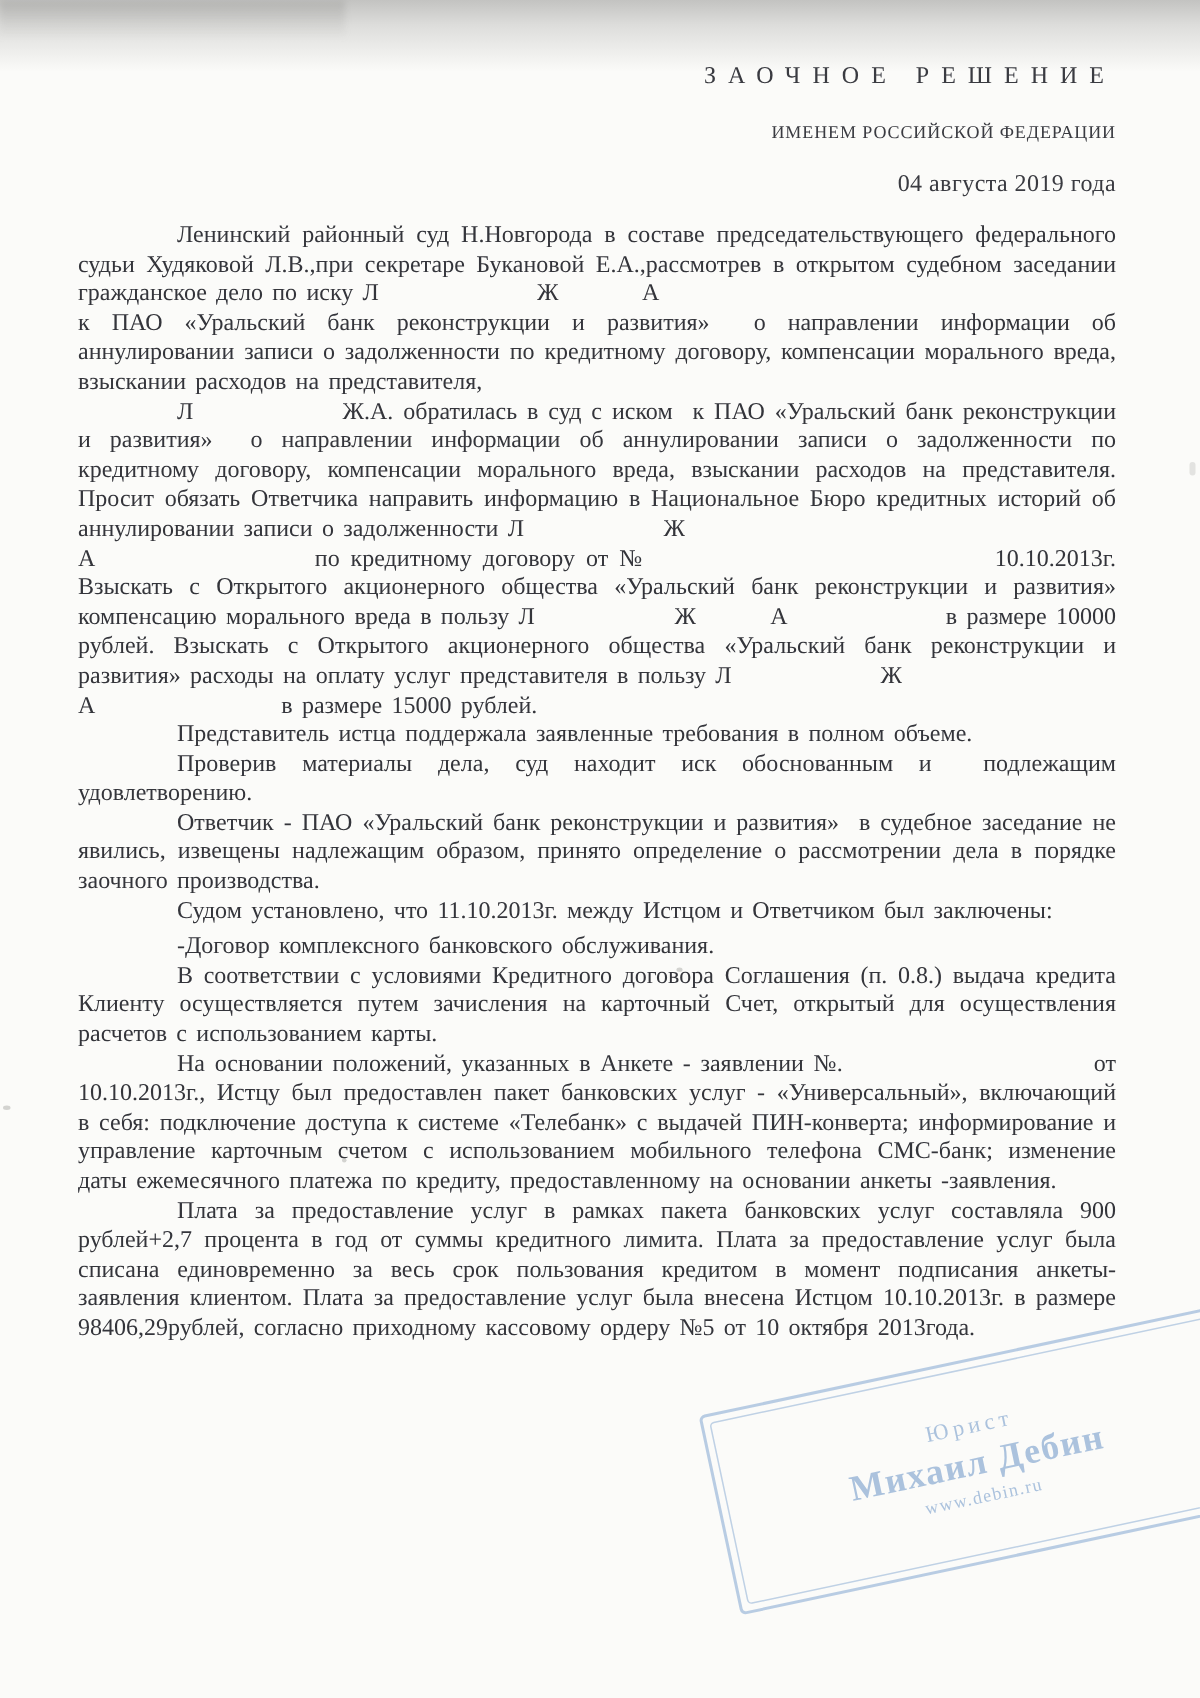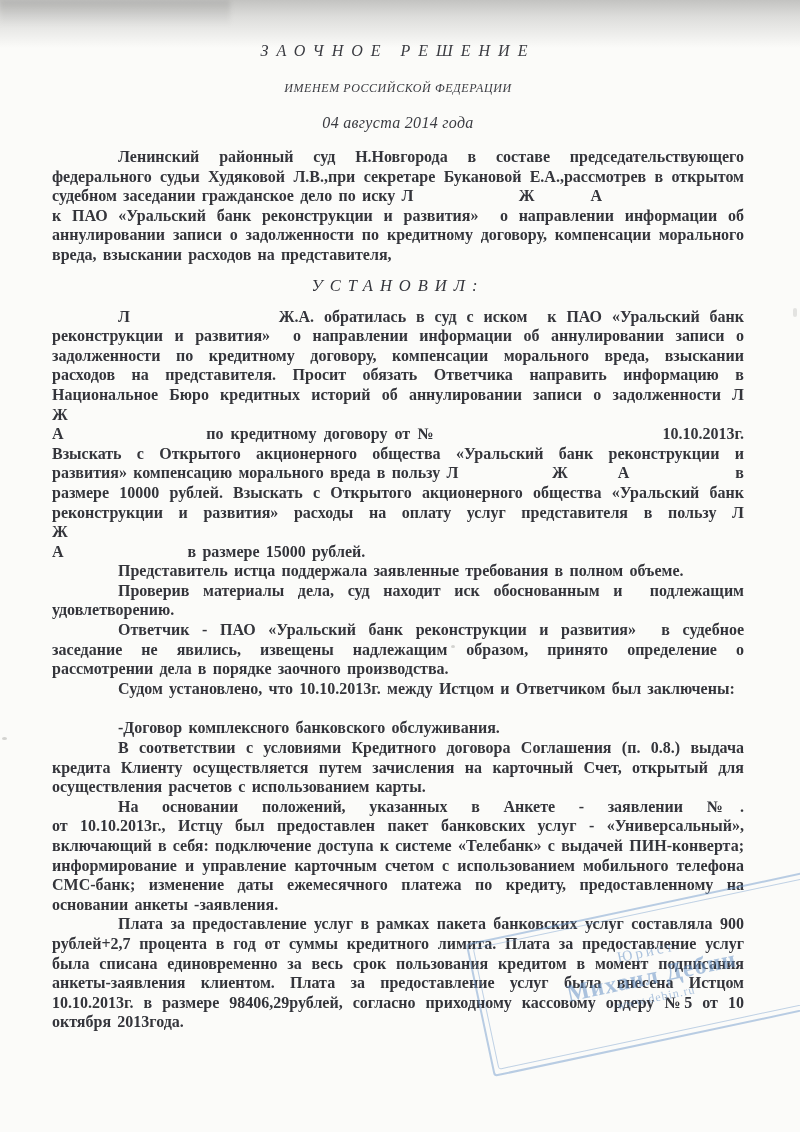--- a/index.html
+++ b/index.html
@@ -14,33 +14,33 @@
     position:absolute; top:0; left:0; right:0; height:48px;
     background:linear-gradient(180deg, #c3c3c1 0%, #dddddb 35%, rgba(251,251,249,0) 100%);
     pointer-events:none;
   }
   .scan-shade2 {
     position:absolute; top:0; left:0; width:230px; height:26px;
     background:linear-gradient(180deg, rgba(150,150,148,.35), rgba(150,150,148,0));
     filter:blur(2px);
   }
   .doc { position:absolute; left:52px; top:36px; width:692px; }
-  .title { text-align:center; color:#3a3b41;font-style:italic; }
+  .title { text-align:right; color:#3a3b41; }
   .t1 { letter-spacing:8px; font-size:16px; margin-top:6px; }
   .t2 { letter-spacing:0.6px; font-size:12px; margin-top:21px; }
   .t3 { font-size:16px; letter-spacing:0.3px; margin-top:18px; }
   .para {
     margin:0; color:#34353b;
     font-size:16px; line-height:19.6px;
     text-align:justify; text-indent:66px;
-    white-space:pre-wrap; word-spacing:2.2px;font-weight:bold;
+    white-space:pre-wrap; word-spacing:2.2px;
   }
   .first { margin-top:15px; }
   .heading { letter-spacing:7px; font-size:16.5px; margin:11px 0 11px 0; color:#34353b; }
-  .gap-top { margin-top:20px; }
+  .gap-top { margin-top:4px; }
   .stamp {
     position:absolute; left:476px; top:906px; width:346px; height:132px;
     transform:rotate(-12deg);
     border:2px solid rgba(118,158,205,.5);
     border-radius:4px;
     display:flex; align-items:center; justify-content:center;
     pointer-events:none;
   }
   .stamp::before {
     content:""; position:absolute; inset:4px;
@@ -59,34 +59,33 @@
 </head>
 <body>
 
 <div class="page">
   <div class="scan-shade"></div>
   <div class="scan-shade2"></div>
 
   <div class="doc">
     <div class="title t1">ЗАОЧНОЕ РЕШЕНИЕ</div>
     <div class="title t2">ИМЕНЕМ РОССИЙСКОЙ ФЕДЕРАЦИИ</div>
-    <div class="title t3">04 августа 2014 года</div>
+    <div class="title t3">04 августа 2019 года</div>
 
     <p class="para first">Ленинский районный суд Н.Новгорода в составе председательствующего федерального судьи Худяковой Л.В.,при секретаре Букановой Е.А.,рассмотрев в открытом судебном заседании гражданское дело по иску Л                 Ж         А
 к ПАО «Уральский банк реконструкции и развития»  о направлении информации об аннулировании записи о задолженности по кредитному договору, компенсации морального вреда, взыскании расходов на представителя,</p>
 
-    <div class="title heading">УСТАНОВИЛ:</div>
 
     <p class="para">Л               Ж.А. обратилась в суд с иском  к ПАО «Уральский банк реконструкции и развития»  о направлении информации об аннулировании записи о задолженности по кредитному договору, компенсации морального вреда, взыскании расходов на представителя. Просит обязать Ответчика направить информацию в Национальное Бюро кредитных историй об аннулировании записи о задолженности Л               Ж
 А                    по кредитному договору от №                                10.10.2013г.  Взыскать с Открытого акционерного общества «Уральский банк реконструкции и развития» компенсацию морального вреда в пользу Л               Ж        А                 в размере 10000 рублей. Взыскать с Открытого акционерного общества «Уральский банк реконструкции и развития» расходы на оплату услуг представителя в пользу Л                Ж
 А                    в размере 15000 рублей.</p>
     <p class="para">Представитель истца поддержала заявленные требования в полном объеме.</p>
     <p class="para">Проверив материалы дела, суд находит иск обоснованным и  подлежащим удовлетворению.</p>
     <p class="para">Ответчик - ПАО «Уральский банк реконструкции и развития»  в судебное заседание не явились, извещены надлежащим образом, принято определение о рассмотрении дела в порядке заочного производства.</p>
-    <p class="para">Судом установлено, что 10.10.2013г. между Истцом и Ответчиком был заключены:</p>
+    <p class="para">Судом установлено, что 11.10.2013г. между Истцом и Ответчиком был заключены:</p>
     <p class="para gap-top">-Договор комплексного банковского обслуживания.</p>
     <p class="para">В соответствии с условиями Кредитного договора Соглашения (п. 0.8.) выдача кредита Клиенту осуществляется путем зачисления на карточный Счет, открытый для осуществления расчетов с использованием карты.</p>
     <p class="para">На основании положений, указанных в Анкете - заявлении №.                          от 10.10.2013г., Истцу был предоставлен пакет банковских услуг - «Универсальный», включающий в себя: подключение доступа к системе «Телебанк» с выдачей ПИН-конверта; информирование и управление карточным счетом с использованием мобильного телефона СМС-банк; изменение даты ежемесячного платежа по кредиту, предоставленному на основании анкеты -заявления.</p>
     <p class="para">Плата за предоставление услуг в рамках пакета банковских услуг составляла 900 рублей+2,7 процента в год от суммы кредитного лимита. Плата за предоставление услуг была списана единовременно за весь срок пользования кредитом в момент подписания анкеты-заявления клиентом. Плата за предоставление услуг была внесена Истцом 10.10.2013г. в размере 98406,29рублей, согласно приходному кассовому ордеру №5 от 10 октября 2013года.</p>
   </div>
 
   <div class="stamp">
     <div class="stamp-text">
       <div class="stamp-l1">Юрист</div>
       <div class="stamp-l2">Михаил Дебин</div>

